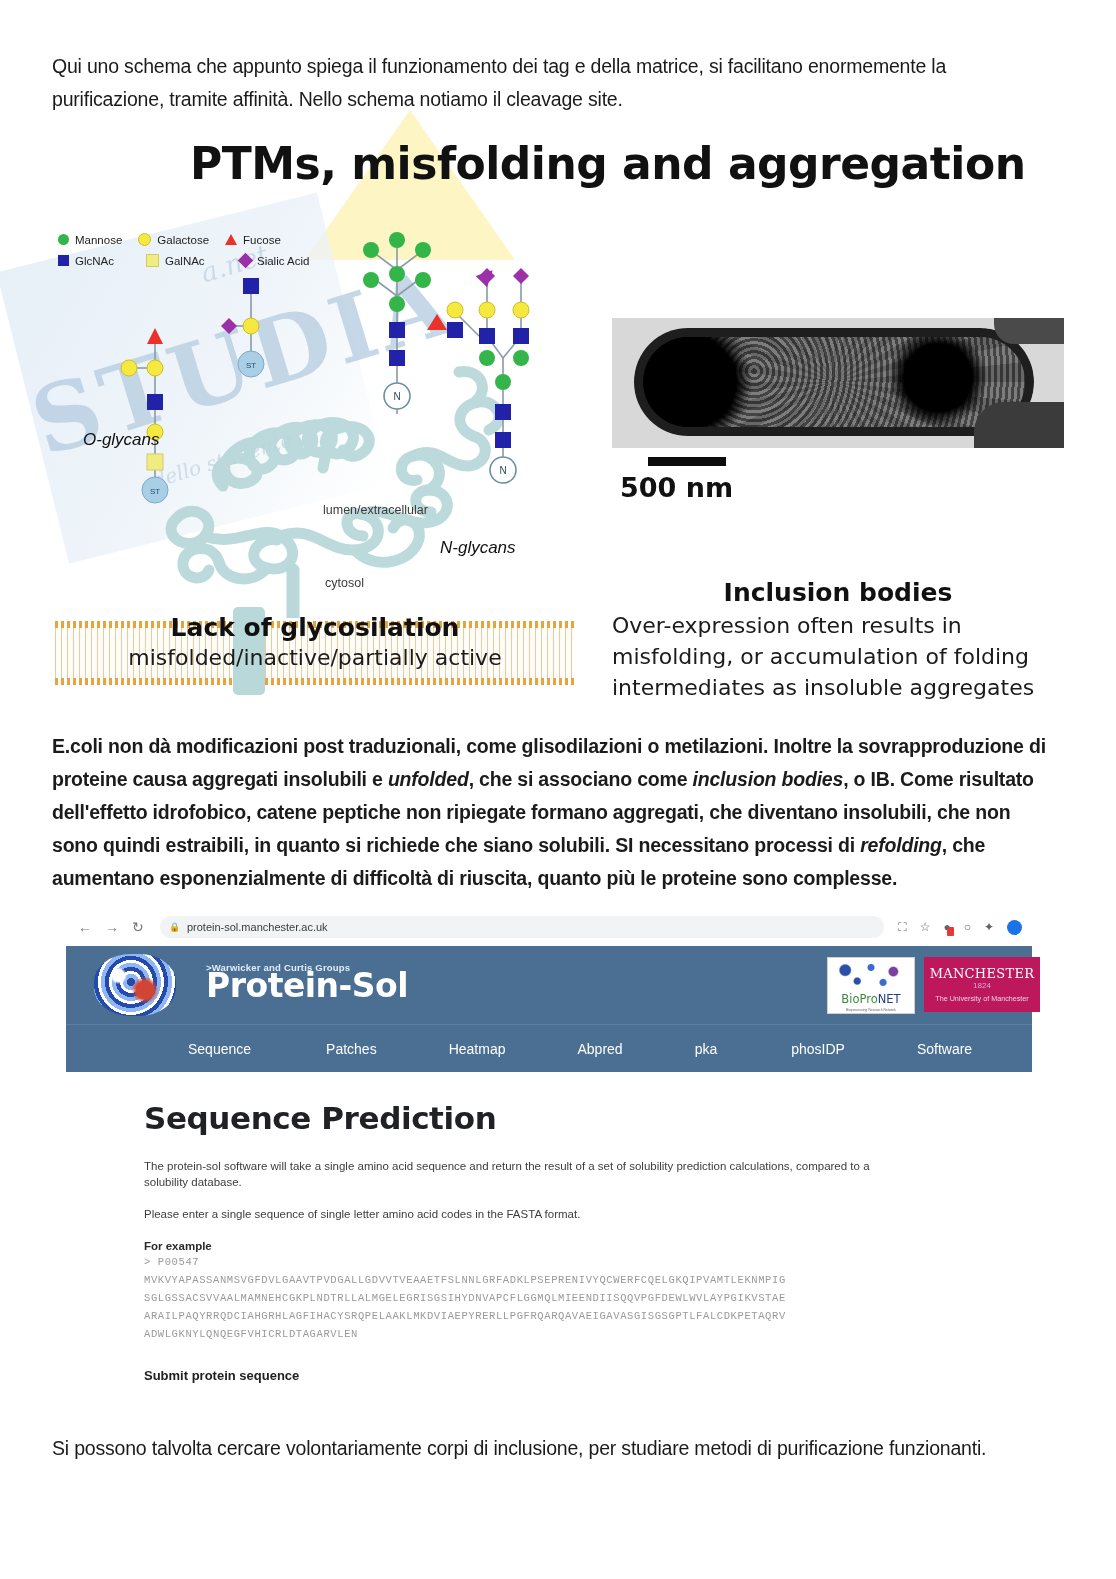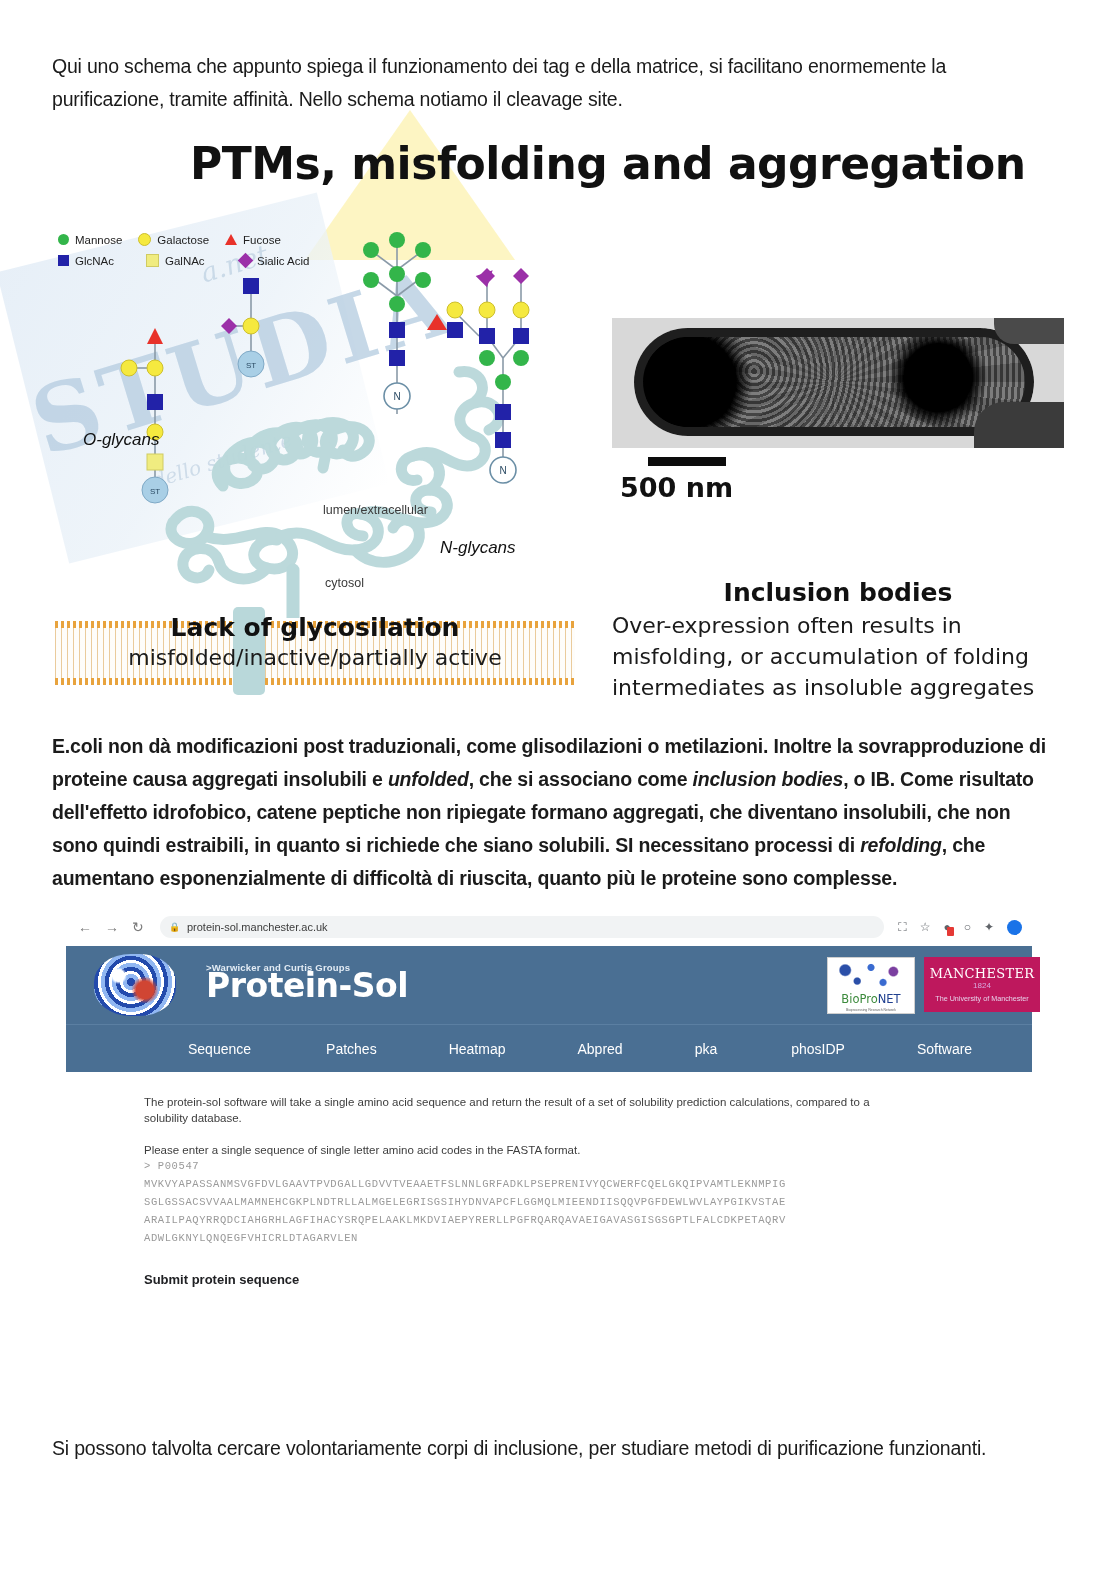--- a/index.html
+++ b/index.html
@@ -411,22 +411,24 @@
       <span class="nav-item" style="margin-left:75px">Patches</span>
       <span class="nav-item" style="margin-left:72px">Heatmap</span>
       <span class="nav-item" style="margin-left:72px">Abpred</span>
       <span class="nav-item" style="margin-left:72px">pka</span>
       <span class="nav-item" style="margin-left:74px">phosIDP</span>
       <span class="nav-item" style="margin-left:72px">Software</span>
       <span class="nav-item" style="margin-left:66px">About</span>
     </div>
 
     <div class="content">
+      <div class="h-seq">Sequence Prediction</div>
       <div class="p-seq">The protein-sol software will take a single amino acid sequence and return the result of a set of solubility prediction calculations, compared to a solubility database.</div>
       <div class="p-seq2">Please enter a single sequence of single letter amino acid codes in the FASTA format.</div>
+      <div class="ex-title">For example</div>
       <div class="fasta">&gt; P00547</div>
       <div class="fasta">MVKVYAPASSANMSVGFDVLGAAVTPVDGALLGDVVTVEAAETFSLNNLGRFADKLPSEPRENIVYQCWERFCQELGKQIPVAMTLEKNMPIG</div>
       <div class="fasta">SGLGSSACSVVAALMAMNEHCGKPLNDTRLLALMGELEGRISGSIHYDNVAPCFLGGMQLMIEENDIISQQVPGFDEWLWVLAYPGIKVSTAE</div>
       <div class="fasta">ARAILPAQYRRQDCIAHGRHLAGFIHACYSRQPELAAKLMKDVIAEPYRERLLPGFRQARQAVAEIGAVASGISGSGPTLFALCDKPETAQRV</div>
       <div class="fasta">ADWLGKNYLQNQEGFVHICRLDTAGARVLEN</div>
       <div class="submit-lbl">Submit protein sequence</div>
     </div>
   </div>
 
   <div class="prose" style="left:52px;top:1432px;width:1010px;">

